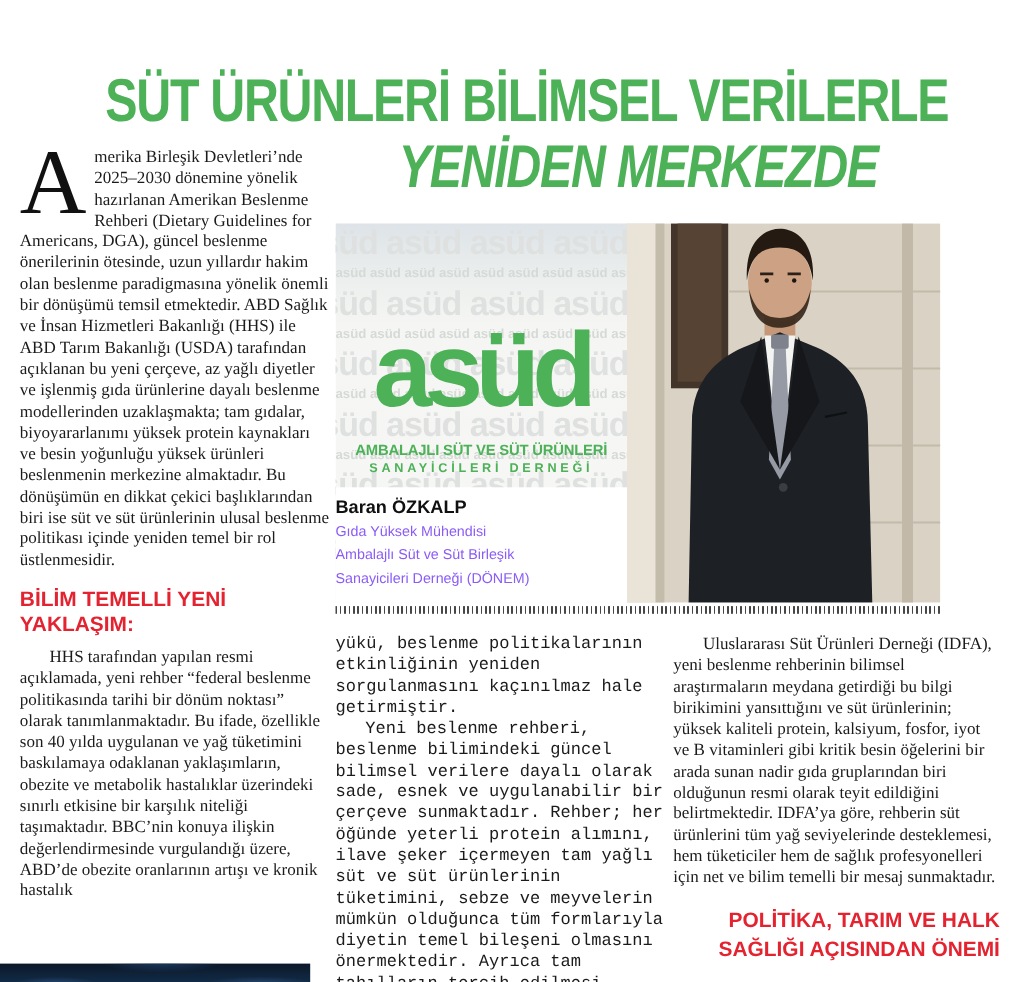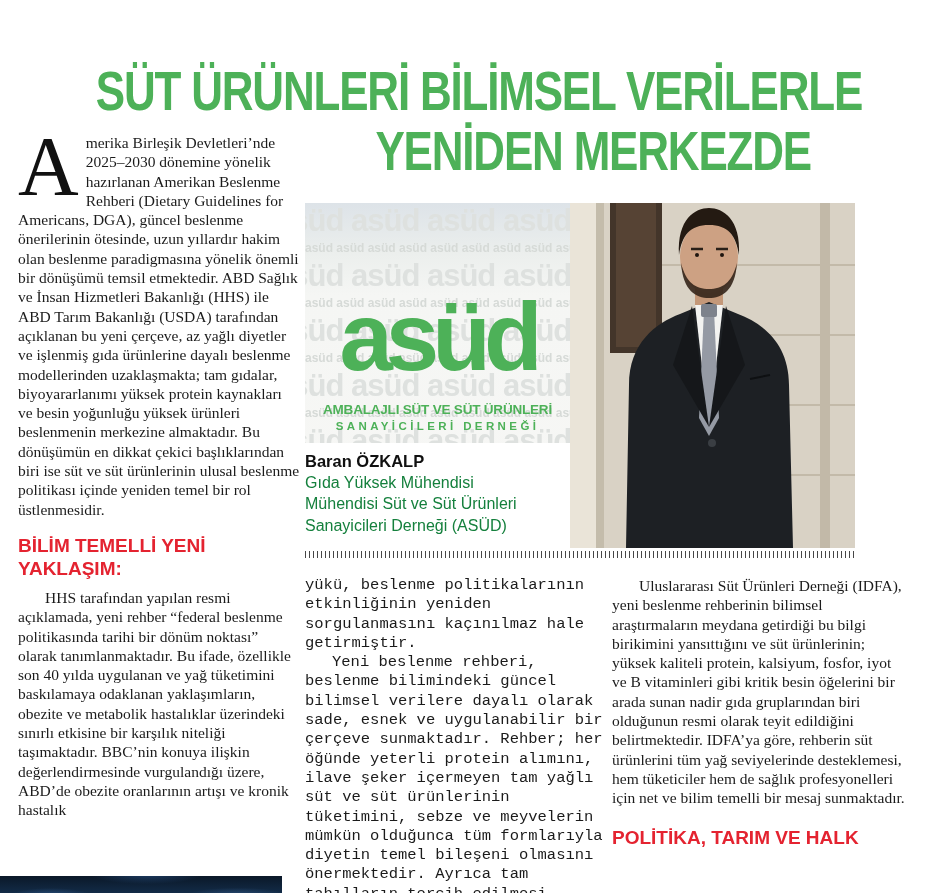--- a/index.html
+++ b/index.html
@@ -8,55 +8,55 @@
 
   
   .kicker{position:absolute;top:2px;left:0;width:927px;text-align:center;
           font-family:"Liberation Sans",sans-serif;font-weight:700;font-size:47px;
           color:#0a0a0a;}
   .cond{display:inline-block;transform:scaleX(.80);transform-origin:center;
         white-space:nowrap;letter-spacing:-1.5px;}
   .green-line{position:absolute;font-family:"Liberation Sans",sans-serif;font-weight:700;
           font-size:55px;color:var(--green,#4DB158);text-align:center;}
   .green1{top:59px;left:0;width:862px;}
-  .green2{top:119px;left:318px;width:550px;}
+  .green2{top:119px;left:305px;width:550px;font-style:italic;}
 
   
   .col{position:absolute;font-size:15.5px;line-height:19.3px;color:#1b1b1b;}
   .col p{margin:0;}
   .col-left{left:18px;top:133px;width:282px;}
   .col-mid{left:305px;top:576px;width:298px;font-family:Liberation Mono, monospace;}
   .col-right{left:612px;top:576px;width:297px;}
   .indent{text-indent:27px;}
   .dropcap{float:left;font-size:84px;line-height:62px;padding:3px 7px 0 0;color:#111;}
 
   .red-heading{font-family:"Liberation Sans",sans-serif;font-weight:700;
       color:var(--red,#E42330);font-size:19px;line-height:23px;margin:15px 0 8px;}
   .red-heading .block{display:block;}
-  .red-heading-2{margin:17px 0 0;line-height:26px;}
+  .red-heading-2{margin:17px 0 0;line-height:26px;text-align:right;}
 
   
   .photo{position:absolute;left:305px;top:203px;width:550px;height:345px;
          display:flex;overflow:hidden;}
   .photo-left{position:relative;width:265px;height:100%;overflow:hidden;
       background:linear-gradient(180deg,#dde3e8 0,#ecefed 52px,#f5f6f4 92px,#f7f7f5 100%);}
   .wm{position:absolute;inset:0;font-family:"Liberation Sans",sans-serif;font-weight:700;z-index:1;}
   .wm-row{white-space:nowrap;}
   .wm-row.big{font-size:31px;line-height:35px;letter-spacing:-1px;color:#dee1df;}
   .wm-row.small{font-size:12px;line-height:20px;color:#d6dad7;}
   .wm-row:nth-child(odd){margin-left:-30px;}
   .asud-logo{position:absolute;top:94px;left:0;width:100%;text-align:center;z-index:2;
       color:var(--green,#4DB158);font-family:"Liberation Sans",sans-serif;}
   .logo-word{font-size:96px;line-height:80px;font-weight:700;letter-spacing:-7px;}
   .logo-l1{font-size:13.5px;font-weight:700;margin-top:25px;letter-spacing:-.2px;}
   .logo-l2{font-size:11.5px;font-weight:700;letter-spacing:3.4px;margin-top:3px;}
   .caption{position:absolute;left:0;bottom:0;width:100%;z-index:3;background:#ffffff;
       text-align:left;font-family:"Liberation Sans",sans-serif;padding:8px 0 12px;}
   .cap-name{font-weight:700;font-size:16.5px;color:#101010;line-height:21px;}
-  .cap-line{font-size:16px;color:#15803d;line-height:21.5px;}
+  .cap-line{font-size:13px;color:#8b5cf6;line-height:21.5px;}
   .photo-right{width:285px;height:100%;}
   .photo-right svg{display:block;}
 
   .hatch{position:absolute;left:305px;top:551px;width:550px;height:7px;
       background:repeating-linear-gradient(90deg,#474747 0 1.4px,transparent 1.4px 4px);}
 
   .bottom-img{position:absolute;left:0;top:876px;width:282px;height:17px;
       background:
         radial-gradient(60px 12px at 18% 120%, #2a4f7d 0%, transparent 70%),
         radial-gradient(80px 14px at 52% -10%, #1d3c63 0%, transparent 70%),
@@ -100,22 +100,22 @@
           <div class="wm-row small">asüd  asüd  asüd  asüd  asüd  asüd  asüd  asüd  asüd  asüd  asüd  asüd  </div>
         </div>
       <div class="asud-logo">
         <div class="logo-word">asüd</div>
         <div class="logo-l1">AMBALAJLI SÜT VE SÜT ÜRÜNLERİ</div>
         <div class="logo-l2">SANAYİCİLERİ DERNEĞİ</div>
       </div>
       <div class="caption">
         <div class="cap-name">Baran ÖZKALP</div>
         <div class="cap-line">Gıda Yüksek Mühendisi</div>
-        <div class="cap-line">Mühendisi Süt ve Süt Ürünleri</div>
-        <div class="cap-line">Sanayicileri Derneği (ASÜD)</div>
+        <div class="cap-line">Ambalajlı Süt ve Süt Birleşik</div>
+        <div class="cap-line">Sanayicileri Derneği (DÖNEM)</div>
       </div>
     </div>
     <div class="photo-right">
       <svg viewBox="0 0 285 345" width="285" height="345" preserveAspectRatio="none" aria-hidden="true">
         <rect width="285" height="345" fill="#d9d2c5"></rect>
         <rect x="0" width="26" height="345" fill="#eae4d8"></rect>
         <rect x="26" width="8" height="345" fill="#c4bcab"></rect>
         <rect x="40" y="0" width="52" height="150" fill="#43352a"></rect>
         <rect x="46" y="0" width="40" height="144" fill="#564334"></rect>
         <g stroke="#c3baa9" stroke-width="2">
@@ -150,18 +150,19 @@
 
   <div class="col col-mid">
     <p>yükü, beslenme politikalarının etkinliğinin yeniden sorgulanmasını kaçınılmaz hale getirmiştir.</p>
     <p class="indent">Yeni beslenme rehberi, beslenme bilimindeki güncel bilimsel verilere dayalı olarak sade, esnek ve uygulanabilir bir çerçeve sunmaktadır. Rehber; her öğünde yeterli protein alımını, ilave şeker içermeyen tam yağlı süt ve süt ürünlerinin tüketimini, sebze ve meyvelerin mümkün olduğunca tüm formlarıyla diyetin temel bileşeni olmasını önermektedir. Ayrıca tam tahılların tercih edilmesi, rafine karbonhidratların ve ileri derecede işlenmiş gıdaların belirgin biçimde azaltılması da temel ilkeler arasında yer almaktadır.</p>
   </div>
 
   <div class="col col-right">
     <p class="indent">Uluslararası Süt Ürünleri Derneği (IDFA), yeni beslenme rehberinin bilimsel araştırmaların meydana getirdiği bu bilgi birikimini yansıttığını ve süt ürünlerinin; yüksek kaliteli protein, kalsiyum, fosfor, iyot ve B vitaminleri gibi kritik besin öğelerini bir arada sunan nadir gıda gruplarından biri olduğunun resmi olarak teyit edildiğini belirtmektedir. IDFA’ya göre, rehberin süt ürünlerini tüm yağ seviyelerinde desteklemesi, hem tüketiciler hem de sağlık profesyonelleri için net ve bilim temelli bir mesaj sunmaktadır.</p>
     <h3 class="red-heading red-heading-2">
       <span class="block">POLİTİKA, TARIM VE HALK</span>
+      <span class="block">SAĞLIĞI AÇISINDAN ÖNEMİ</span>
     </h3>
   </div>
 
   <div class="bottom-img"></div>
 
 </div>
 
 </body></html>

